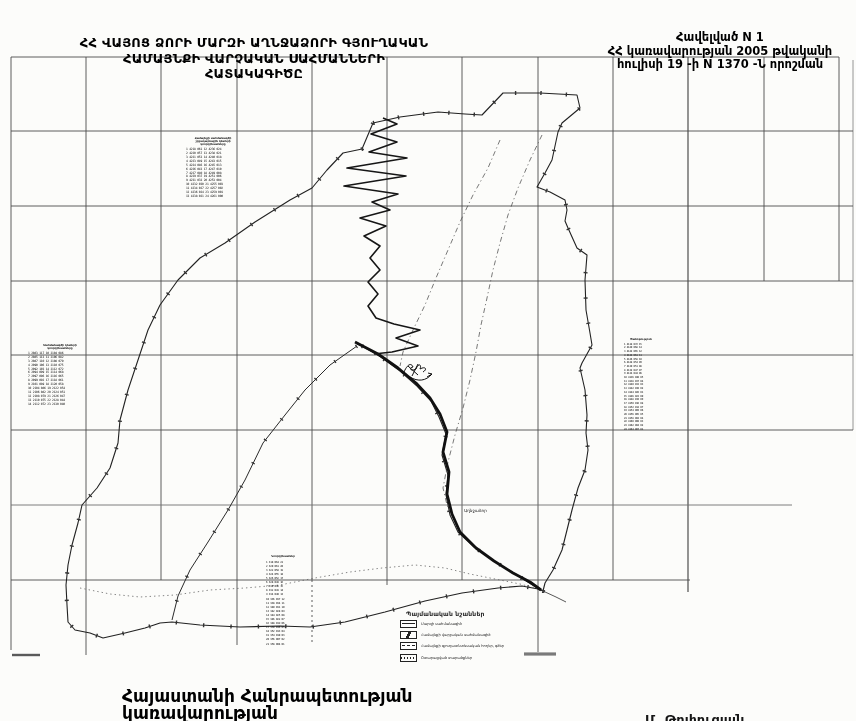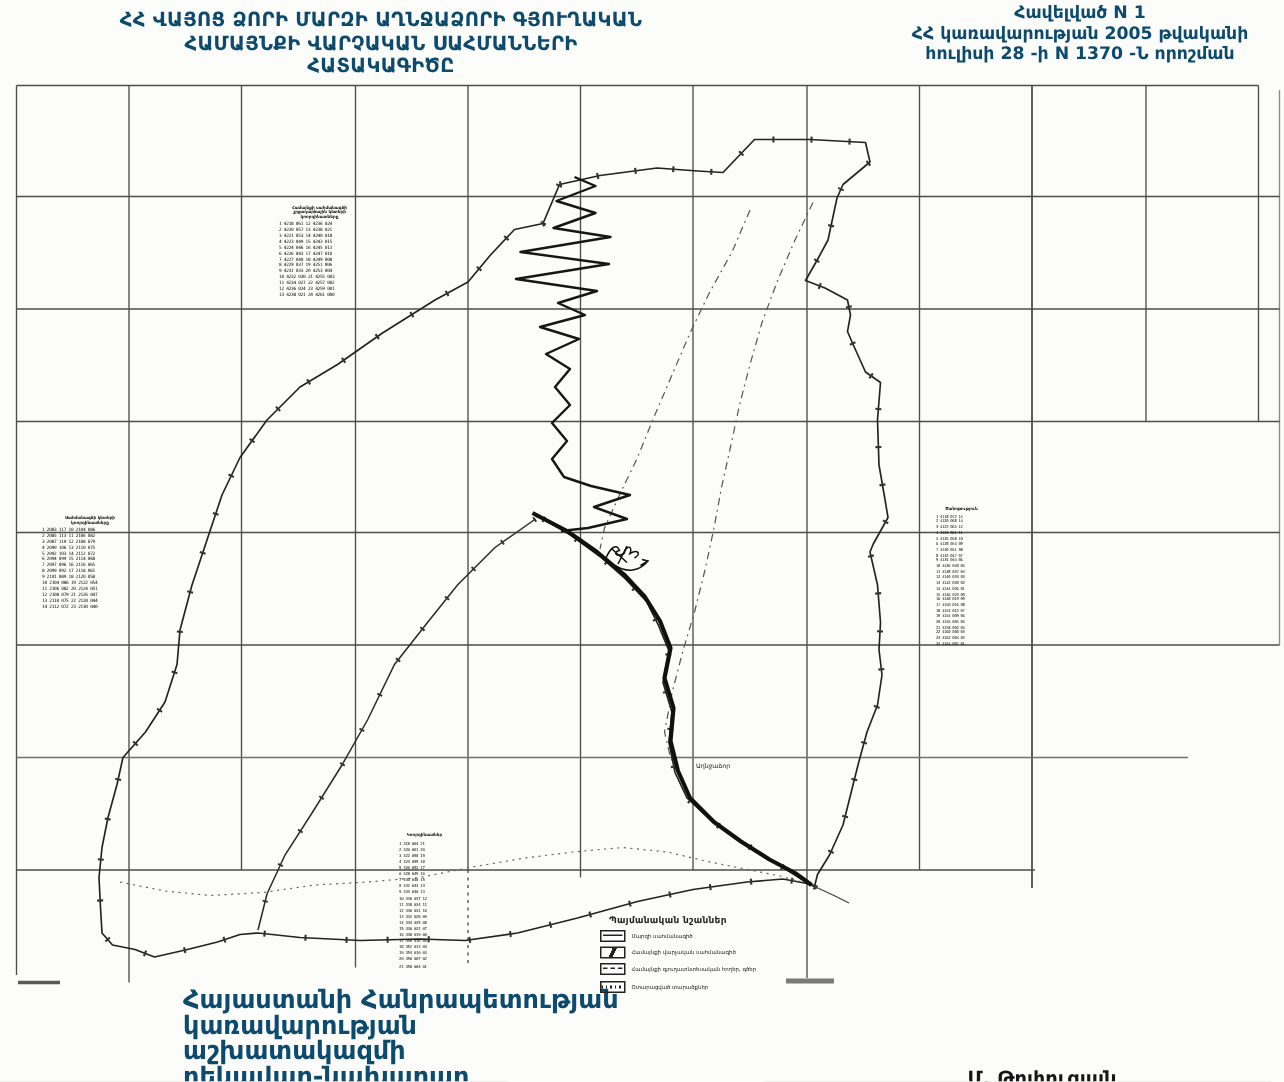--- a/index.html
+++ b/index.html
@@ -2,21 +2,21 @@
 <html><head>
 <meta charset="utf-8">
 <style>
   html,body{margin:0;padding:0;background:#e8e8e8;}
   .page{
     position:relative;width:856px;height:721px;margin:0 auto;
     background:#fcfcfa;overflow:hidden;
     font-family:"DejaVu Sans","Liberation Sans",sans-serif;color:#161616;
   }
   .abs{position:absolute;}
-  .hdr{white-space:pre-line;font-weight:bold;color:#0c4a6e;}
+  .hdr{white-space:pre-line;font-weight:bold;color:#000000;margin-top:29px;}
   #title{left:68px;top:6px;width:372px;text-align:center;font-size:13px;line-height:15.5px;letter-spacing:.2px;}
   #annex{left:586px;top:2px;width:268px;text-align:center;font-size:11.5px;line-height:13.5px;}
   #footer-left{left:122px;top:659px;width:300px;font-size:17px;line-height:17px;}
   #signature{left:645px;top:712px;font-size:13px;font-weight:bold;}
   svg{position:absolute;left:0;top:0;}
   
   .ctable{font-size:3px;line-height:3.9px;color:#0d0d0d;}
   .ctable .thead{font-size:2.8px;line-height:3.2px;text-align:center;font-weight:bold;white-space:pre-line;margin-bottom:1.5px;}
   .ctable .rows{white-space:pre-line;font-family:"DejaVu Sans Mono","Liberation Mono",monospace;letter-spacing:-.2px;}
   #tableA{left:186px;top:137px;width:54px;}
@@ -109,21 +109,21 @@
     </g>
 
     <path fill="none" stroke="#444" stroke-width="0.9" d="M543,591 L556,597 566,602"></path>
   </svg>
 
   <div class="abs hdr" id="title">ՀՀ ՎԱՅՈՑ ՁՈՐԻ ՄԱՐԶԻ ԱՂՆՋԱՁՈՐԻ ԳՅՈՒՂԱԿԱՆ
 ՀԱՄԱՅՆՔԻ ՎԱՐՉԱԿԱՆ  ՍԱՀՄԱՆՆԵՐԻ
 ՀԱՏԱԿԱԳԻԾԸ</div>
   <div class="abs hdr" id="annex">Հավելված N 1
 ՀՀ կառավարության 2005 թվականի
-հուլիսի 28 -ի N 1370 -Ն որոշման</div>
+հուլիսի 19 -ի N 1370 -Ն որոշման</div>
 
   <div class="abs hdr" id="footer-left">Հայաստանի Հանրապետության
 կառավարության աշխատակազմի
 ղեկավար-նախարար</div>
   <div class="abs" id="signature">Մ. Թոփուզյան</div>
 
   <div class="abs" id="village-label">Աղնջաձոր</div>
 
   <div class="abs ctable" id="tableA">
     <div class="thead">Համայնքի սահմանագծի

